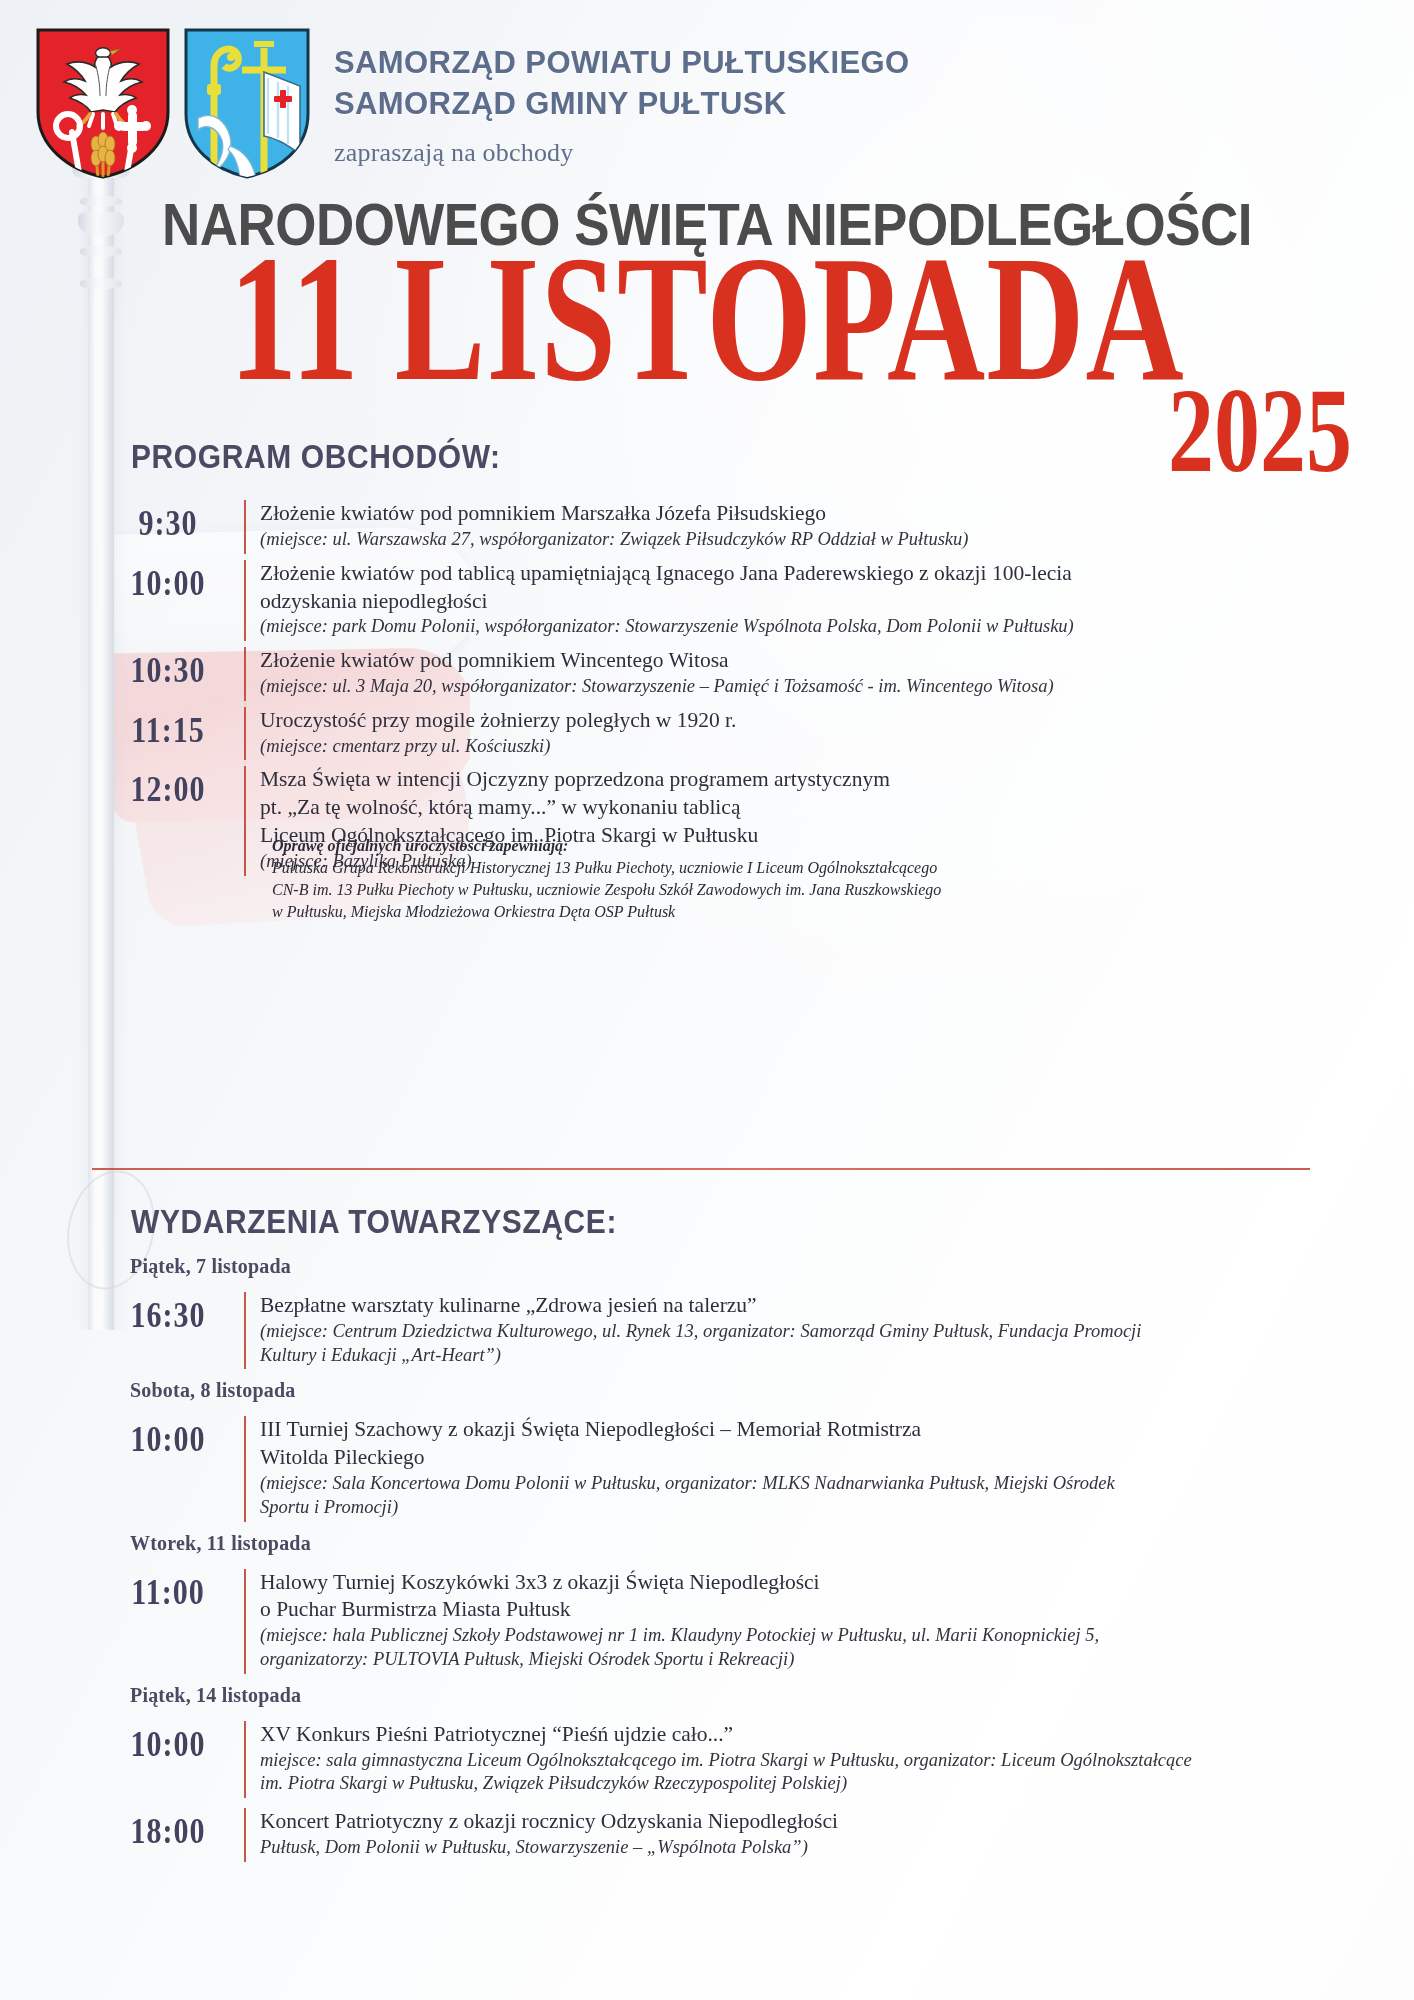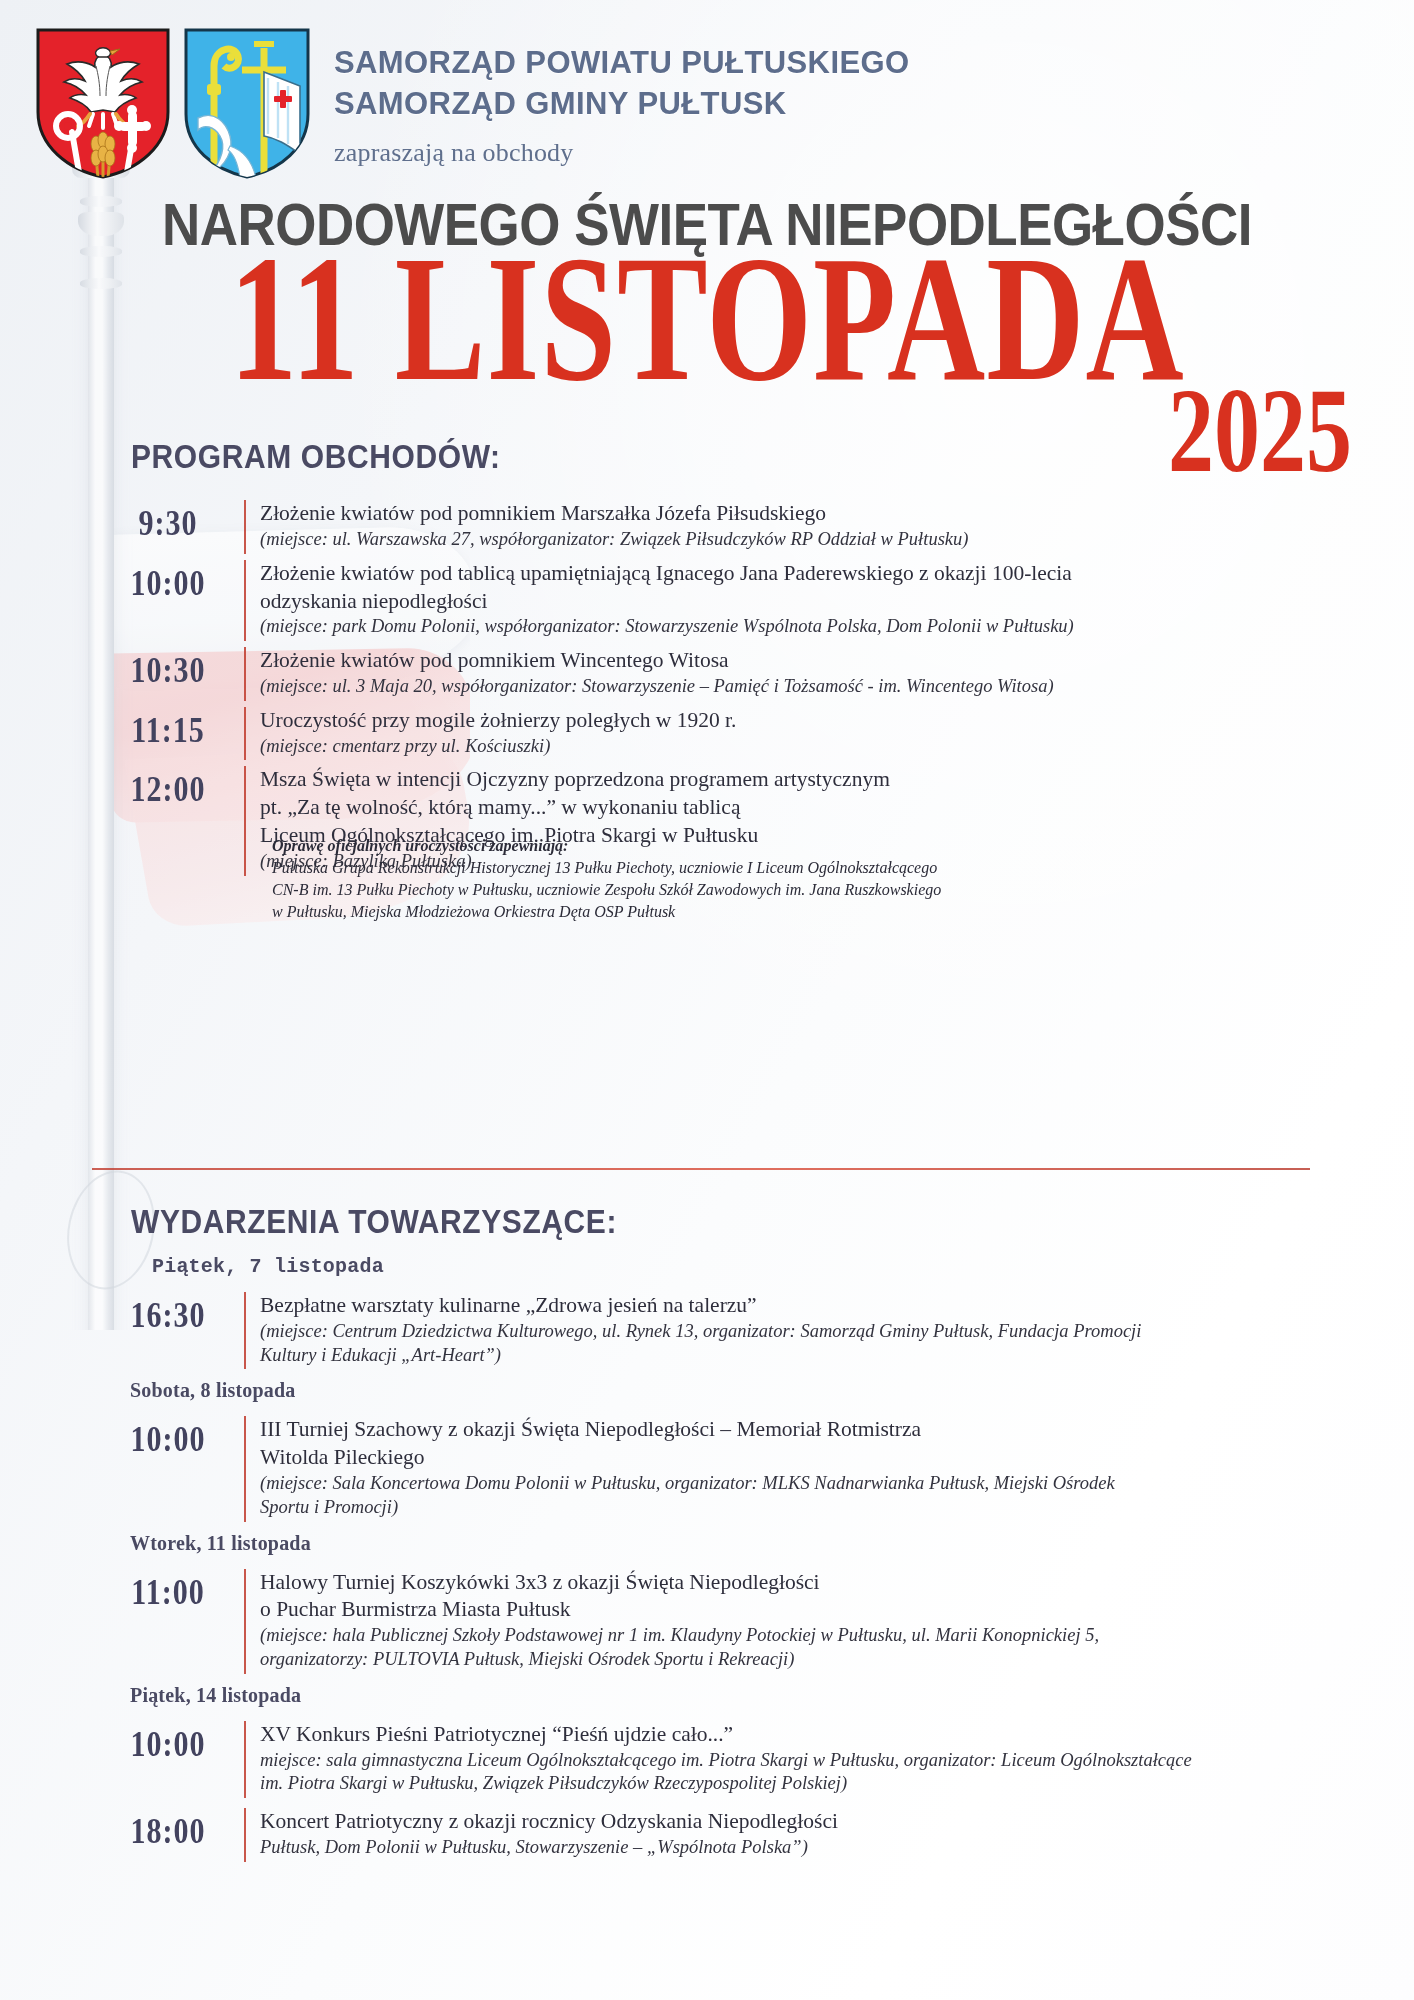--- a/index.html
+++ b/index.html
@@ -359,21 +359,21 @@
       <div class="note-title">Oprawę oficjalnych uroczystości zapewniają:</div>
       <div>Pułtuska Grupa Rekonstrukcji Historycznej 13 Pułku Piechoty, uczniowie I Liceum Ogólnokształcącego</div>
       <div>CN-B im. 13 Pułku Piechoty w Pułtusku, uczniowie Zespołu Szkół Zawodowych im. Jana Ruszkowskiego</div>
       <div>w Pułtusku, Miejska Młodzieżowa Orkiestra Dęta OSP Pułtusk</div>
     </div>
 
   <div class="rule" style="top:1168px"></div>
 
   <div class="section-head events-head">WYDARZENIA TOWARZYSZĄCE:</div>
   <div class="schedule" id="ev-list">
-      <div class="daylabel" style="margin-left: 60px; font-family: Liberation Mono, monospace;">Piątek, 7 listopada</div>
+      <div class="daylabel" style="margin-left: 38px;">Piątek, 7 listopada</div>
       <div class="gap-14"></div>
       <div class="row">
         <div class="time">16:30</div>
         <div class="bar"></div>
         <div class="desc">
           <div class="d-main">Bezpłatne warsztaty kulinarne „Zdrowa jesień na talerzu”</div>
           <div class="d-sub">(miejsce: Centrum Dziedzictwa Kulturowego, ul. Rynek 13, organizator: Samorząd Gminy Pułtusk, Fundacja Promocji</div>
           <div class="d-sub">Kultury i Edukacji „Art-Heart”)</div>
         </div>
       </div>

